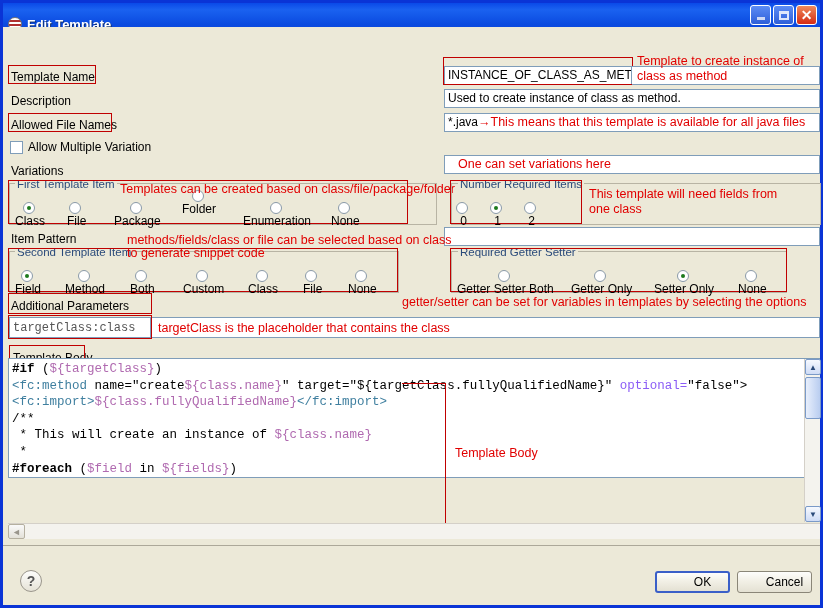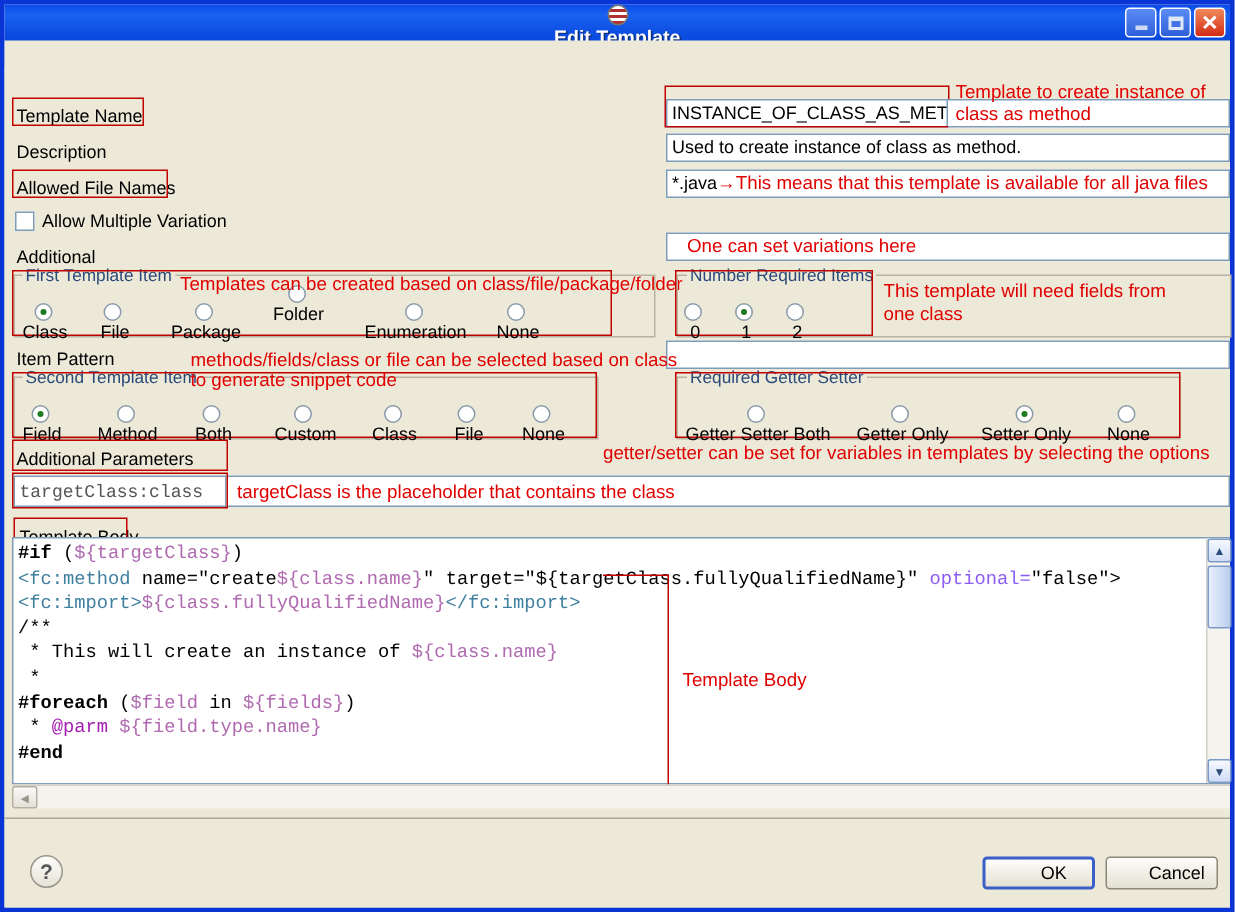--- a/index.html
+++ b/index.html
@@ -11,21 +11,21 @@
   .window{
     position:absolute;left:0;top:0;width:823px;height:608px;
     box-sizing:border-box;
     border:3px solid #0A34D6;
     background:#ece9d8;
   }
   
   .titlebar{
     position:absolute;left:0;top:0;width:817px;height:42px;
     background:linear-gradient(180deg,#0A49E8 0%,#1A62F0 16%,#0B4BE0 50%,#0A41D8 84%,#2B6BF2 100%);
-    display:flex;align-items:center;flex-direction:column;
+    display:flex;align-items:center;
   }
   .title-icon{
     width:14px;height:14px;margin-left:5px;margin-right:5px;border-radius:50%;
     background:
       repeating-linear-gradient(180deg,#ffffff 0px,#ffffff 2px,#b03030 2px,#b03030 4px);
     border:1px solid #777;
     box-sizing:border-box;
   }
   .title-text{
     color:#ffffff;font-size:13px;font-weight:bold;
@@ -202,21 +202,21 @@
 
     <div class="field" style="left:441px;top:86px;width:376px;height:19px;">
       <span>*.java</span><span class="ann" style="position:static;">→This means that this template is available for all java files</span>
     </div>
 
     <div class="checkrow" style="left:7px;top:113px;">
       <span class="cb"></span>
       <span>Allow Multiple Variation</span>
     </div>
 
-    <div class="lbl" style="left:8px;top:137px;">Additional</div>
+    <div class="lbl" style="left:8px;top:137px;">Variations</div>
     <div class="field" style="left:441px;top:128px;width:376px;height:19px;"></div>
     <div class="ann" style="left:455px;top:130px;">One can set variations here</div>
 
     <div class="group" style="left:6px;top:156px;width:428px;height:42px;"></div>
     <div class="group-title" style="left:12px;top:151px;">First Template Item</div>
     <div class="redbox" style="left:5px;top:153px;width:400px;height:44px;"></div>
 
     <div class="radio" style="left:12px;top:175px;">
       <span class="rdot on"></span>
       <span>Class</span>
@@ -326,21 +326,21 @@
     <div class="redbox" style="left:5px;top:266px;width:144px;height:21px;"></div>
 
     <div class="field" style="left:6px;top:290px;width:142px;height:21px;font-family:'Liberation Mono',monospace;color:#555;line-height:18px;">targetClass:class</div>
     <div class="field" style="left:148px;top:290px;width:669px;height:21px;border-left:none;"></div>
     <div class="redbox" style="left:5px;top:288px;width:144px;height:24px;"></div>
     <div class="ann" style="left:155px;top:294px;">targetClass is the placeholder that contains the class</div>
 
     <div class="lbl" style="left:10px;top:324px;">Template Body</div>
     <div class="redbox" style="left:6px;top:318px;width:76px;height:19px;"></div>
 
-    <div class="codewrap" style="left:5px;top:331px;width:812px;height:165px;">
+    <div class="codewrap" style="left:5px;top:331px;width:812px;height:120px;">
       <div class="code" id="code-area"><div><span class="k">#if </span><span class="plain">(</span><span class="var">${targetClass}</span><span class="plain">)</span></div><div><span class="tag">&lt;fc:method </span><span class="plain">name=</span><span class="plain">"create</span><span class="var">${class.name}</span><span class="plain">" </span><span class="plain">target=</span><span class="plain">"${targetClass.fullyQualifiedName}" </span><span class="attr">optional=</span><span class="plain">"false"</span><span class="plain">&gt;</span></div><div><span class="tag">&lt;fc:import&gt;</span><span class="var">${class.fullyQualifiedName}</span><span class="tag">&lt;/fc:import&gt;</span></div><div><span class="plain">/**</span></div><div><span class="plain"> * This will create an instance of </span><span class="var">${class.name}</span></div><div><span class="plain"> *</span></div><div><span class="k">#foreach </span><span class="plain">(</span><span class="var">$field</span><span class="plain"> in </span><span class="var">${fields}</span><span class="plain">)</span></div><div><span class="plain"> * </span><span class="cmt">@parm </span><span class="var">${field.type.name}</span></div><div><span class="k">#end</span></div></div>
     </div>
 
     <div class="vscroll" style="left:801px;top:332px;width:16px;height:163px;">
       <div class="sbtn" style="position:absolute;left:0;top:0;">
         <span>▲</span>
       </div>
       <div class="sthumb" style="top:18px;height:42px;"></div>
       <div class="sbtn" style="position:absolute;left:0;bottom:0;">
         <span>▼</span>

